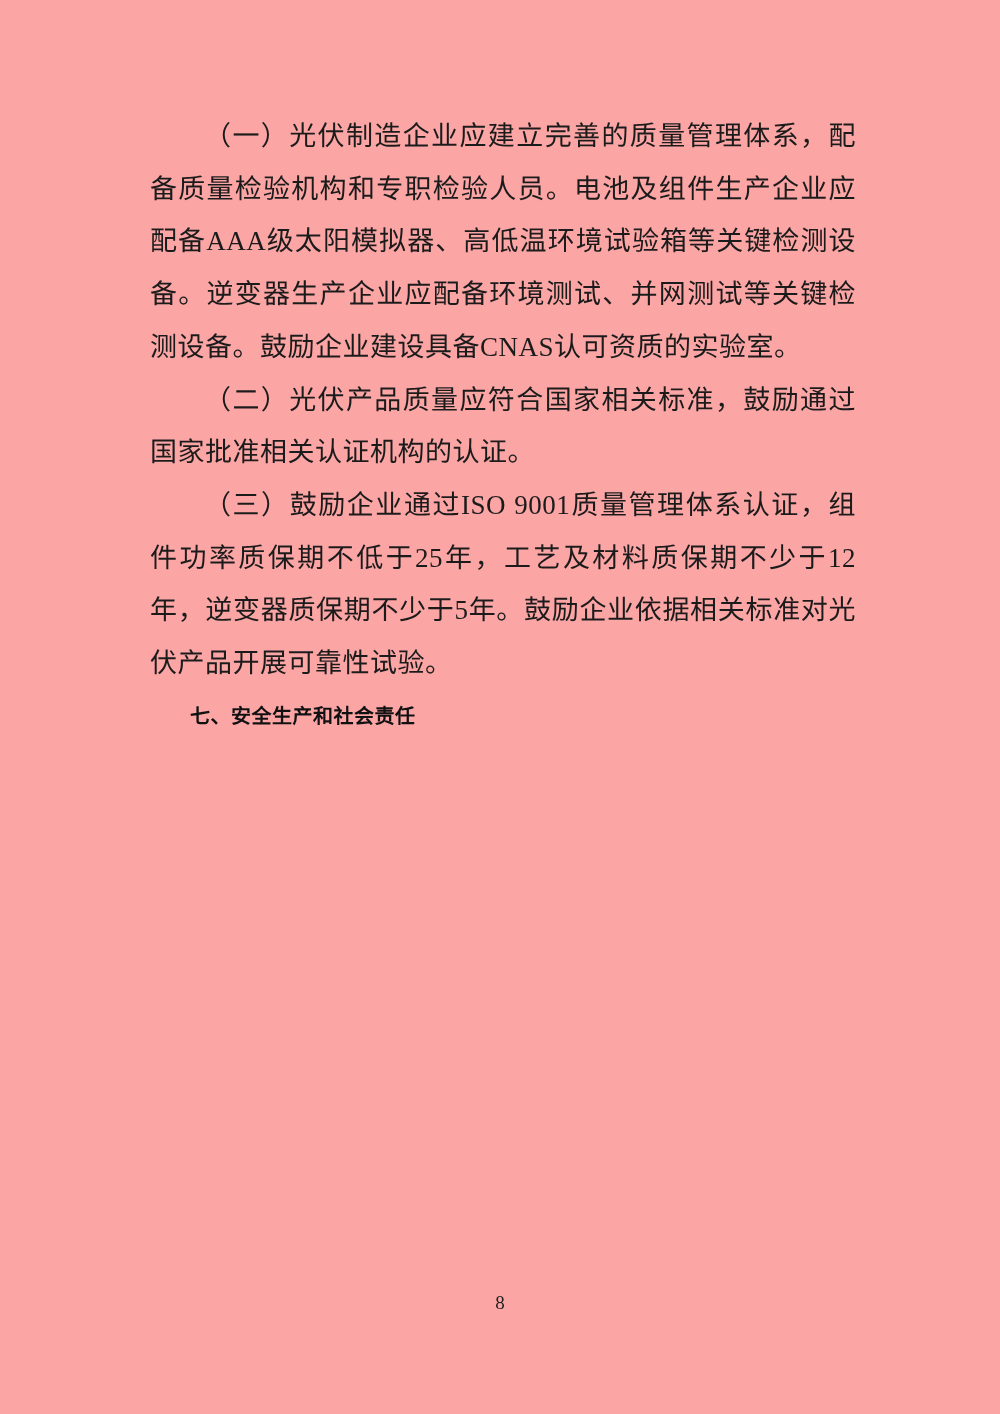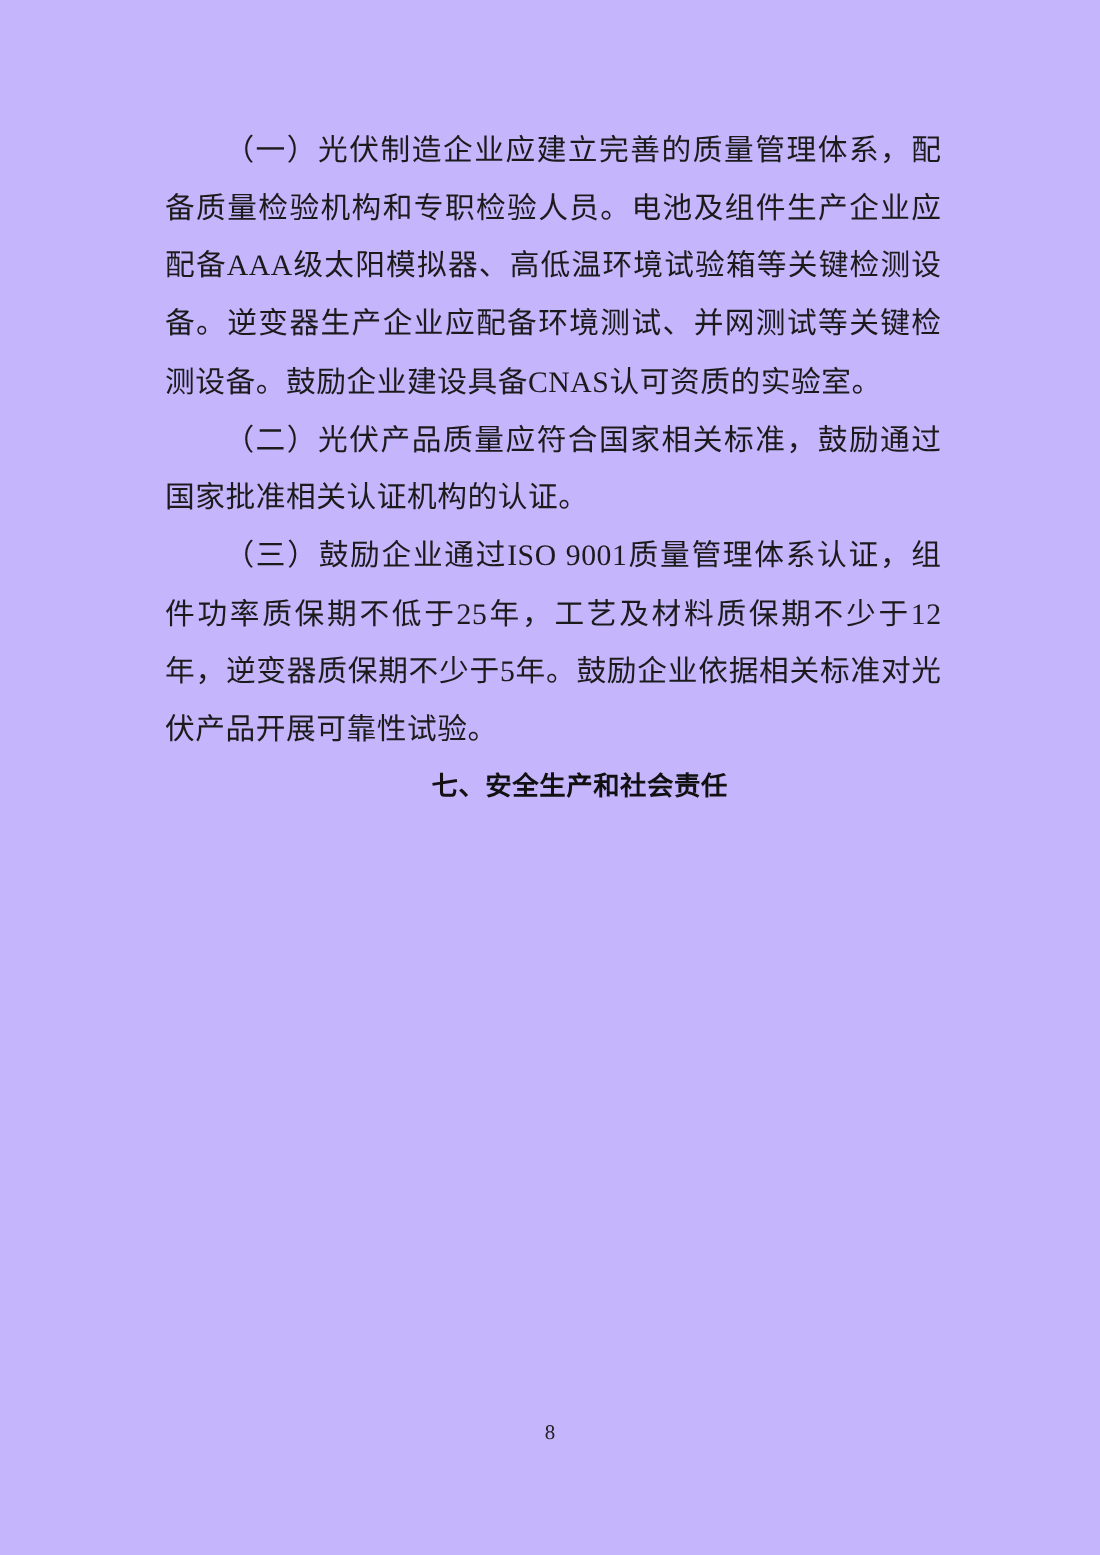--- a/index.html
+++ b/index.html
@@ -5,21 +5,21 @@
   html, body {
     margin: 0;
     padding: 0;
     background: #e8e8e6;
   }
   .page {
     position: relative;
     width: 1000px;
     height: 1414px;
     margin: 0 auto;
-    background: #c4b5fd;
+    background: #fca5a5;
     overflow: hidden;
   }
   .content {
     position: absolute;
     left: 150px;
     top: 110px;
     width: 706px;
     color: #1b1b1b;
   }
   .para {
@@ -29,26 +29,25 @@
     line-height: 52.7px;
     text-align: justify;
     text-justify: inter-ideograph;
     text-indent: 2em;
     letter-spacing: 0.5px;
   }
   .heading {
     margin: 0;
     font-family: "Liberation Sans", "DejaVu Sans", sans-serif;
     font-weight: 700;
-    font-size: 24px;
+    font-size: 20px;
     line-height: 52.7px;
     text-indent: 2em;
     letter-spacing: 0.5px;
     color: #111;
-    text-align: center;
   }
   .page-number {
     position: absolute;
     left: 0;
     right: 0;
     top: 1292px;
     text-align: center;
     font-family: "Liberation Serif", "DejaVu Serif", serif;
     font-size: 19px;
     color: #222;

